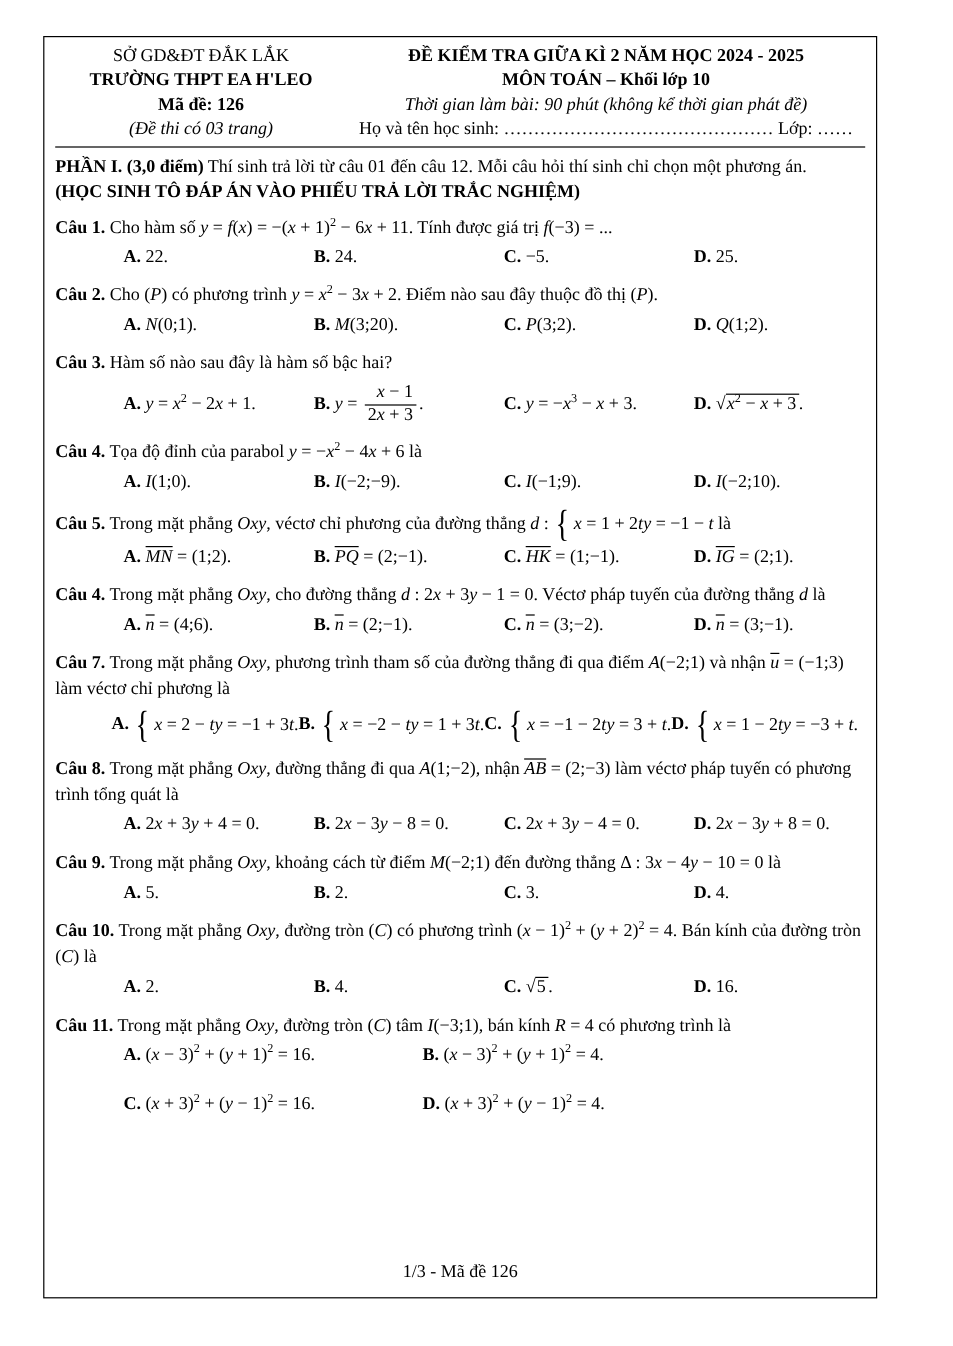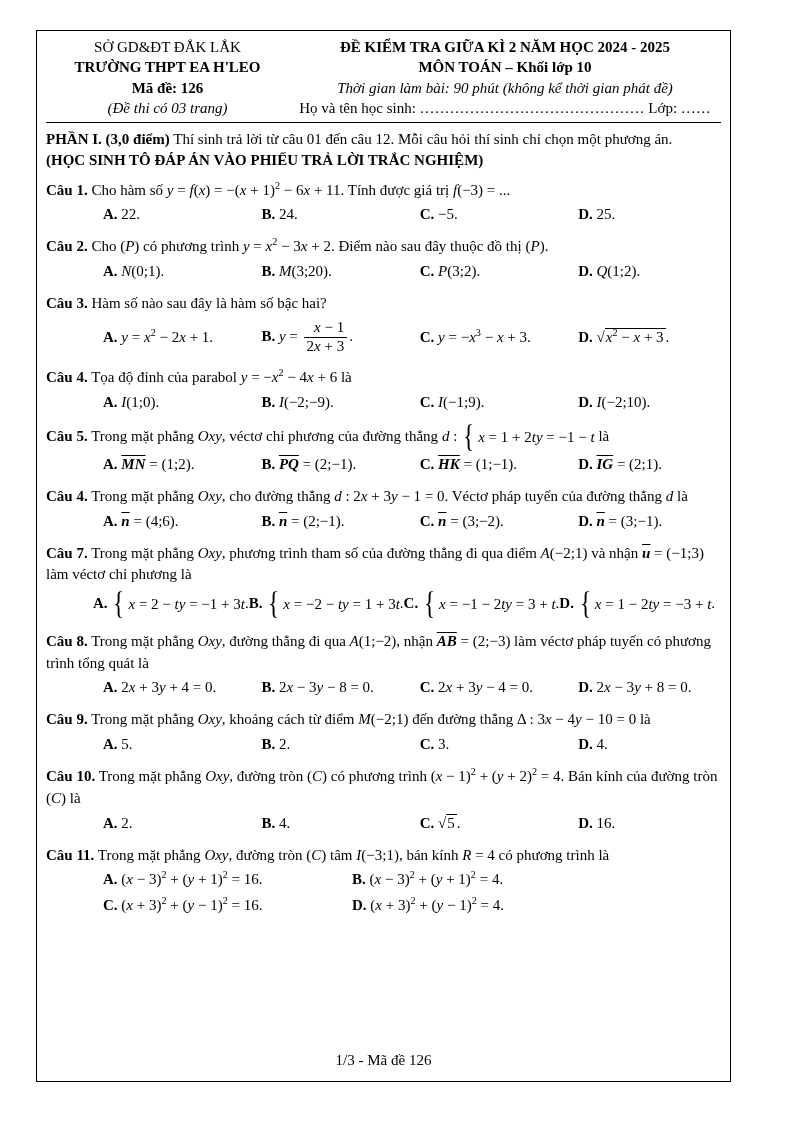--- a/index.html
+++ b/index.html
@@ -23,31 +23,31 @@
   .bold { font-weight: bold; }
   .italic { font-style: italic; }
   .hdr-rule { border: none; border-top: 1.2px solid #000; margin: 4px 0 6px; }
   .intro { line-height: 1.42; margin-bottom: 8px; }
   .question { margin-bottom: 13px; }
   .q-text { line-height: 1.45; }
   .q-label { font-weight: bold; }
   .options { margin-top: 5px; }
   .options.grid4 { display: grid; grid-template-columns: 1.02fr 1.02fr 1.02fr 0.92fr; padding-left: 57px; align-items: center; }
   .options.flexrow { display: flex; justify-content: space-between; padding-left: 47px; padding-right: 55px; align-items: center; }
-  .options.grid2 { display: grid; grid-template-columns: 1fr 1fr; row-gap: 9px; padding-left: 57px; padding-right: 120px; }
+  .options.grid2 { display: grid; grid-template-columns: 1fr 1fr; row-gap: 24px; padding-left: 57px; padding-right: 120px; }
   .opt { white-space: nowrap; }
   .opt-label { font-weight: bold; }
   .v { font-style: italic; }
   sup { font-size: 0.68em; vertical-align: super; line-height: 0; }
   .frac { display: inline-block; vertical-align: middle; text-align: right; line-height: 1.05; padding: 0 2px; }
   .frac .num { display: block; border-bottom: 1px solid #000; padding: 0 3px 1px; }
   .frac .den { display: block; padding: 1px 3px 0; }
   .sqrt { white-space: nowrap; }
   .rad { border-top: 1.2px solid #000; padding: 0 2px 0 1px; }
-  .vec { text-decoration: overline; font-weight: bold; }
+  .vec { text-decoration: overline; }
   .sys { display: inline-flex; align-items: center; vertical-align: middle; }
   .brace { display: inline-block; font-size: 2.1em; line-height: 0.85; margin-right: 2px; transform: scaleX(0.75); font-weight: 400; }
   .eqs { display: inline-flex; line-height: 1.22; text-align: left; }
   footer { margin-top: auto; text-align: center; line-height: 1.4; padding-bottom: 2px; }
 </style>
 </head>
 <body>
 
 <div class="page">
   <div class="frame">

